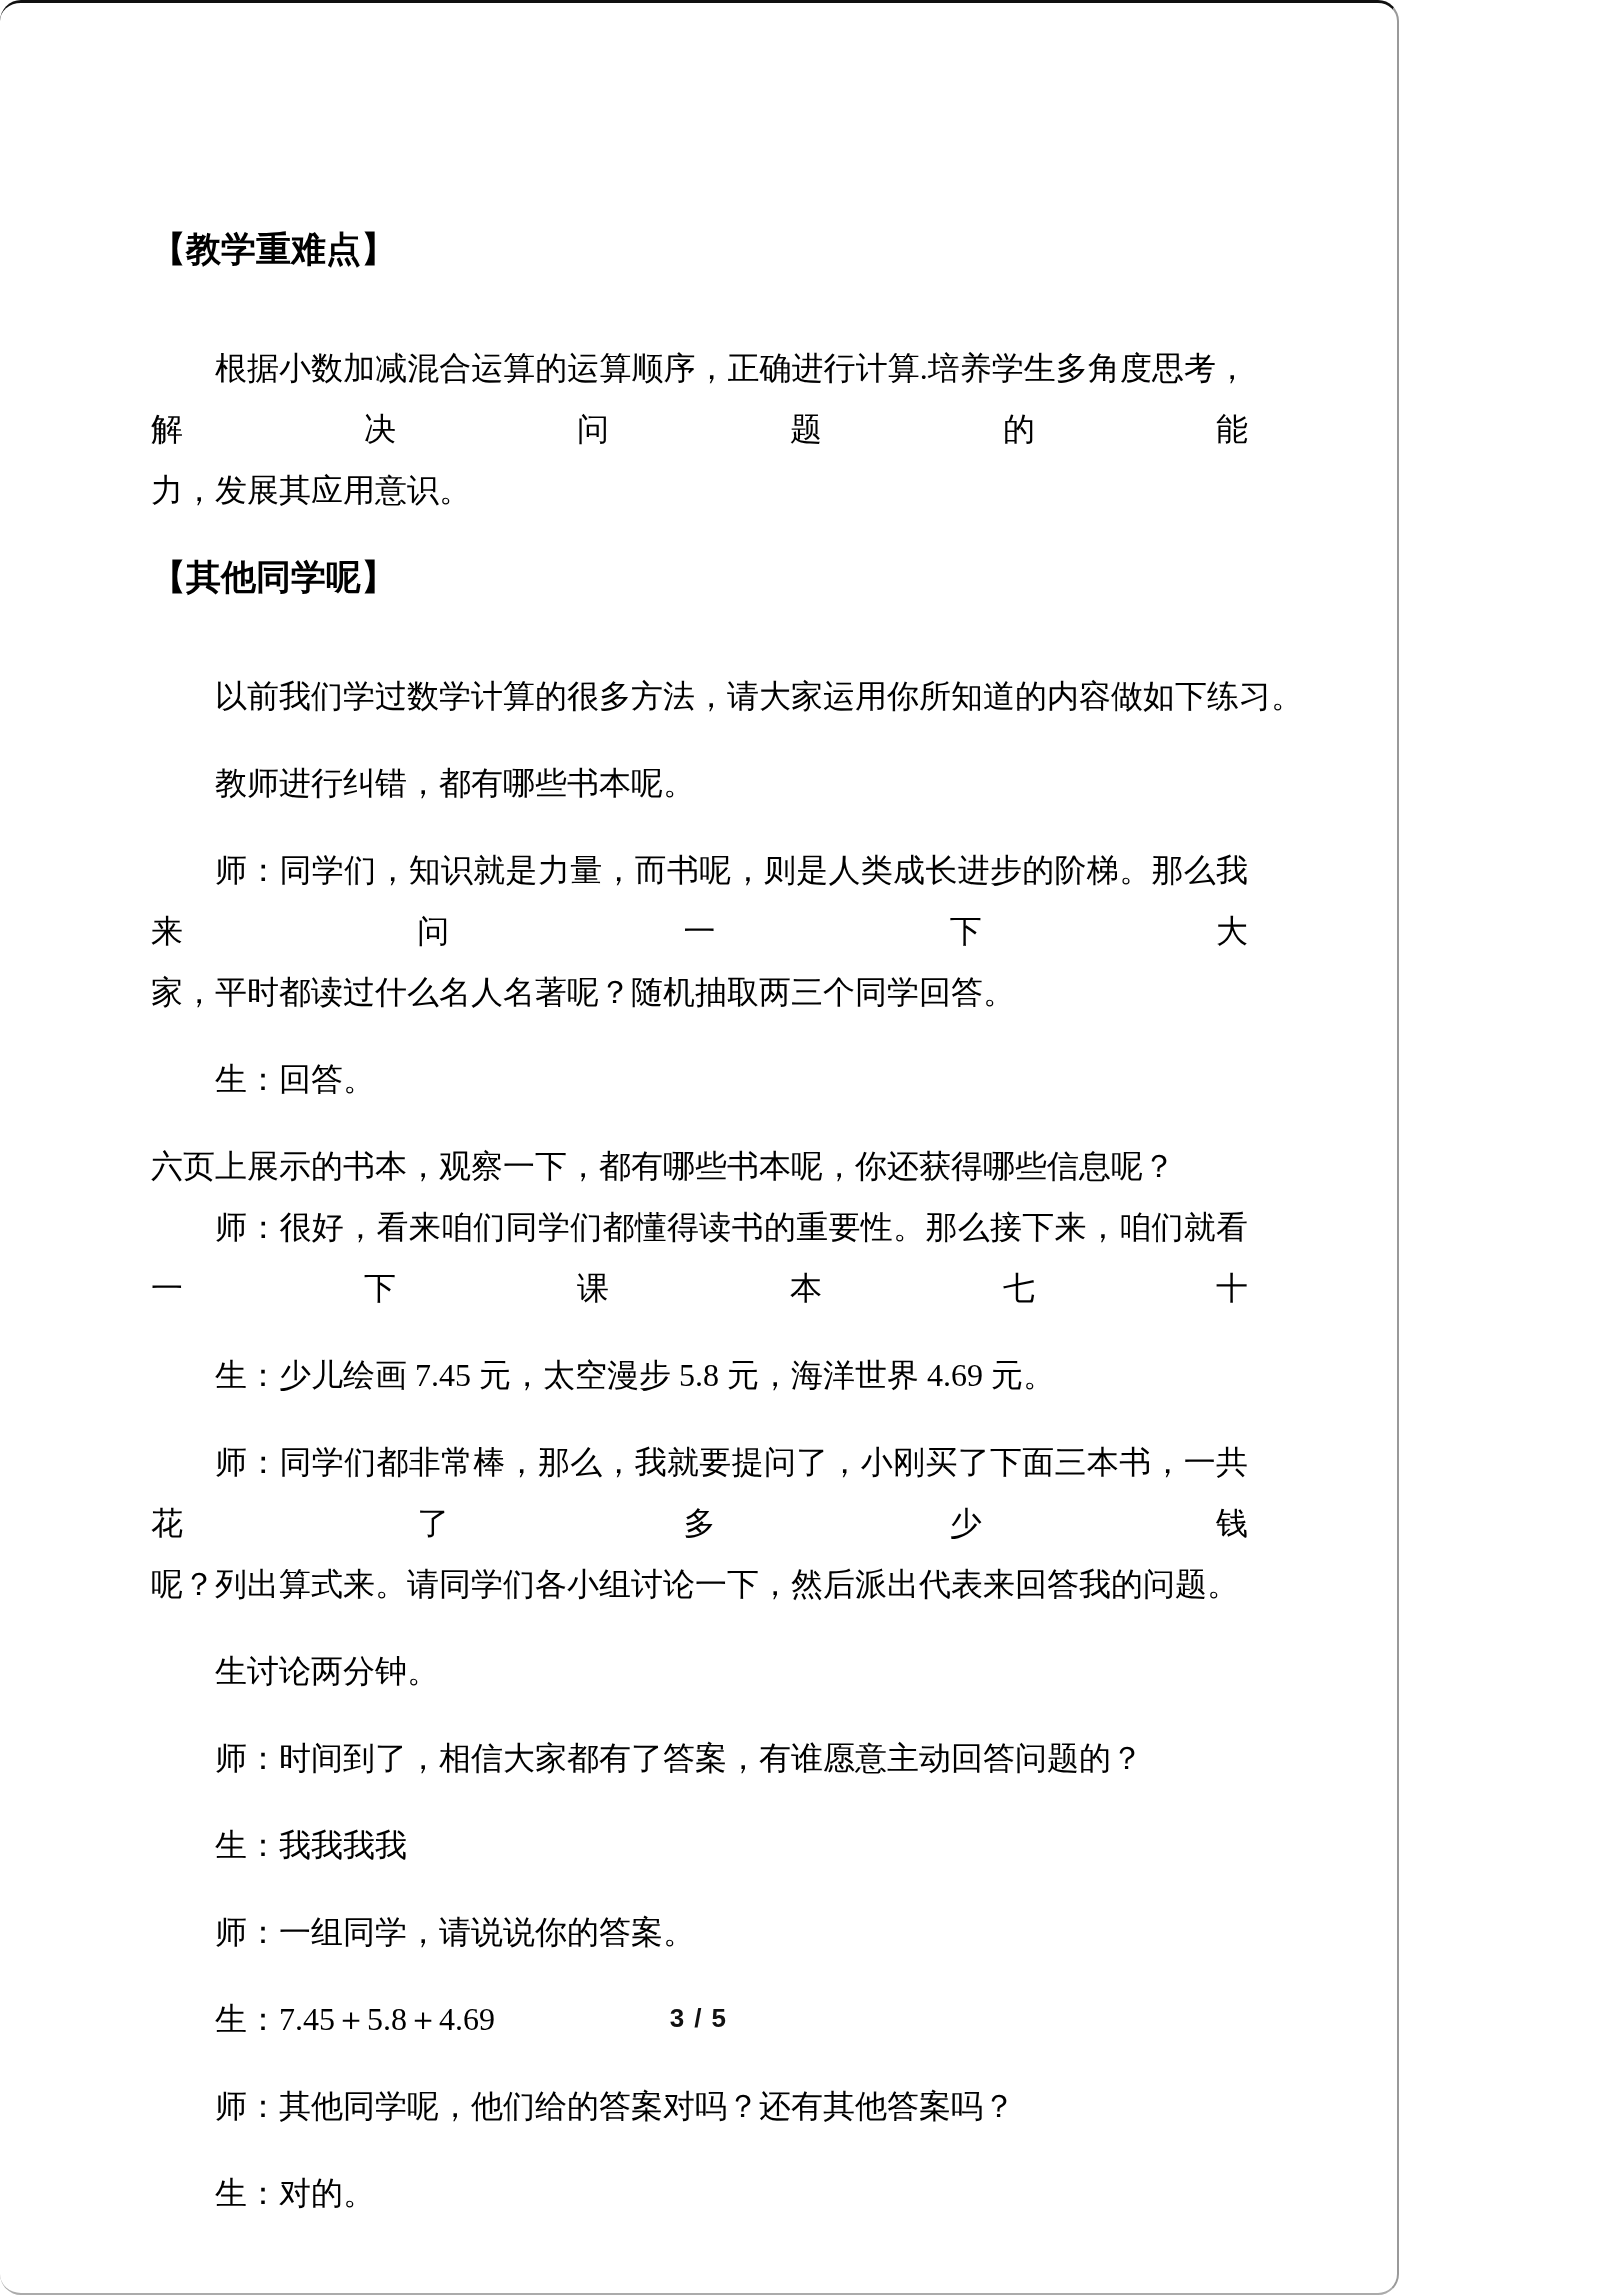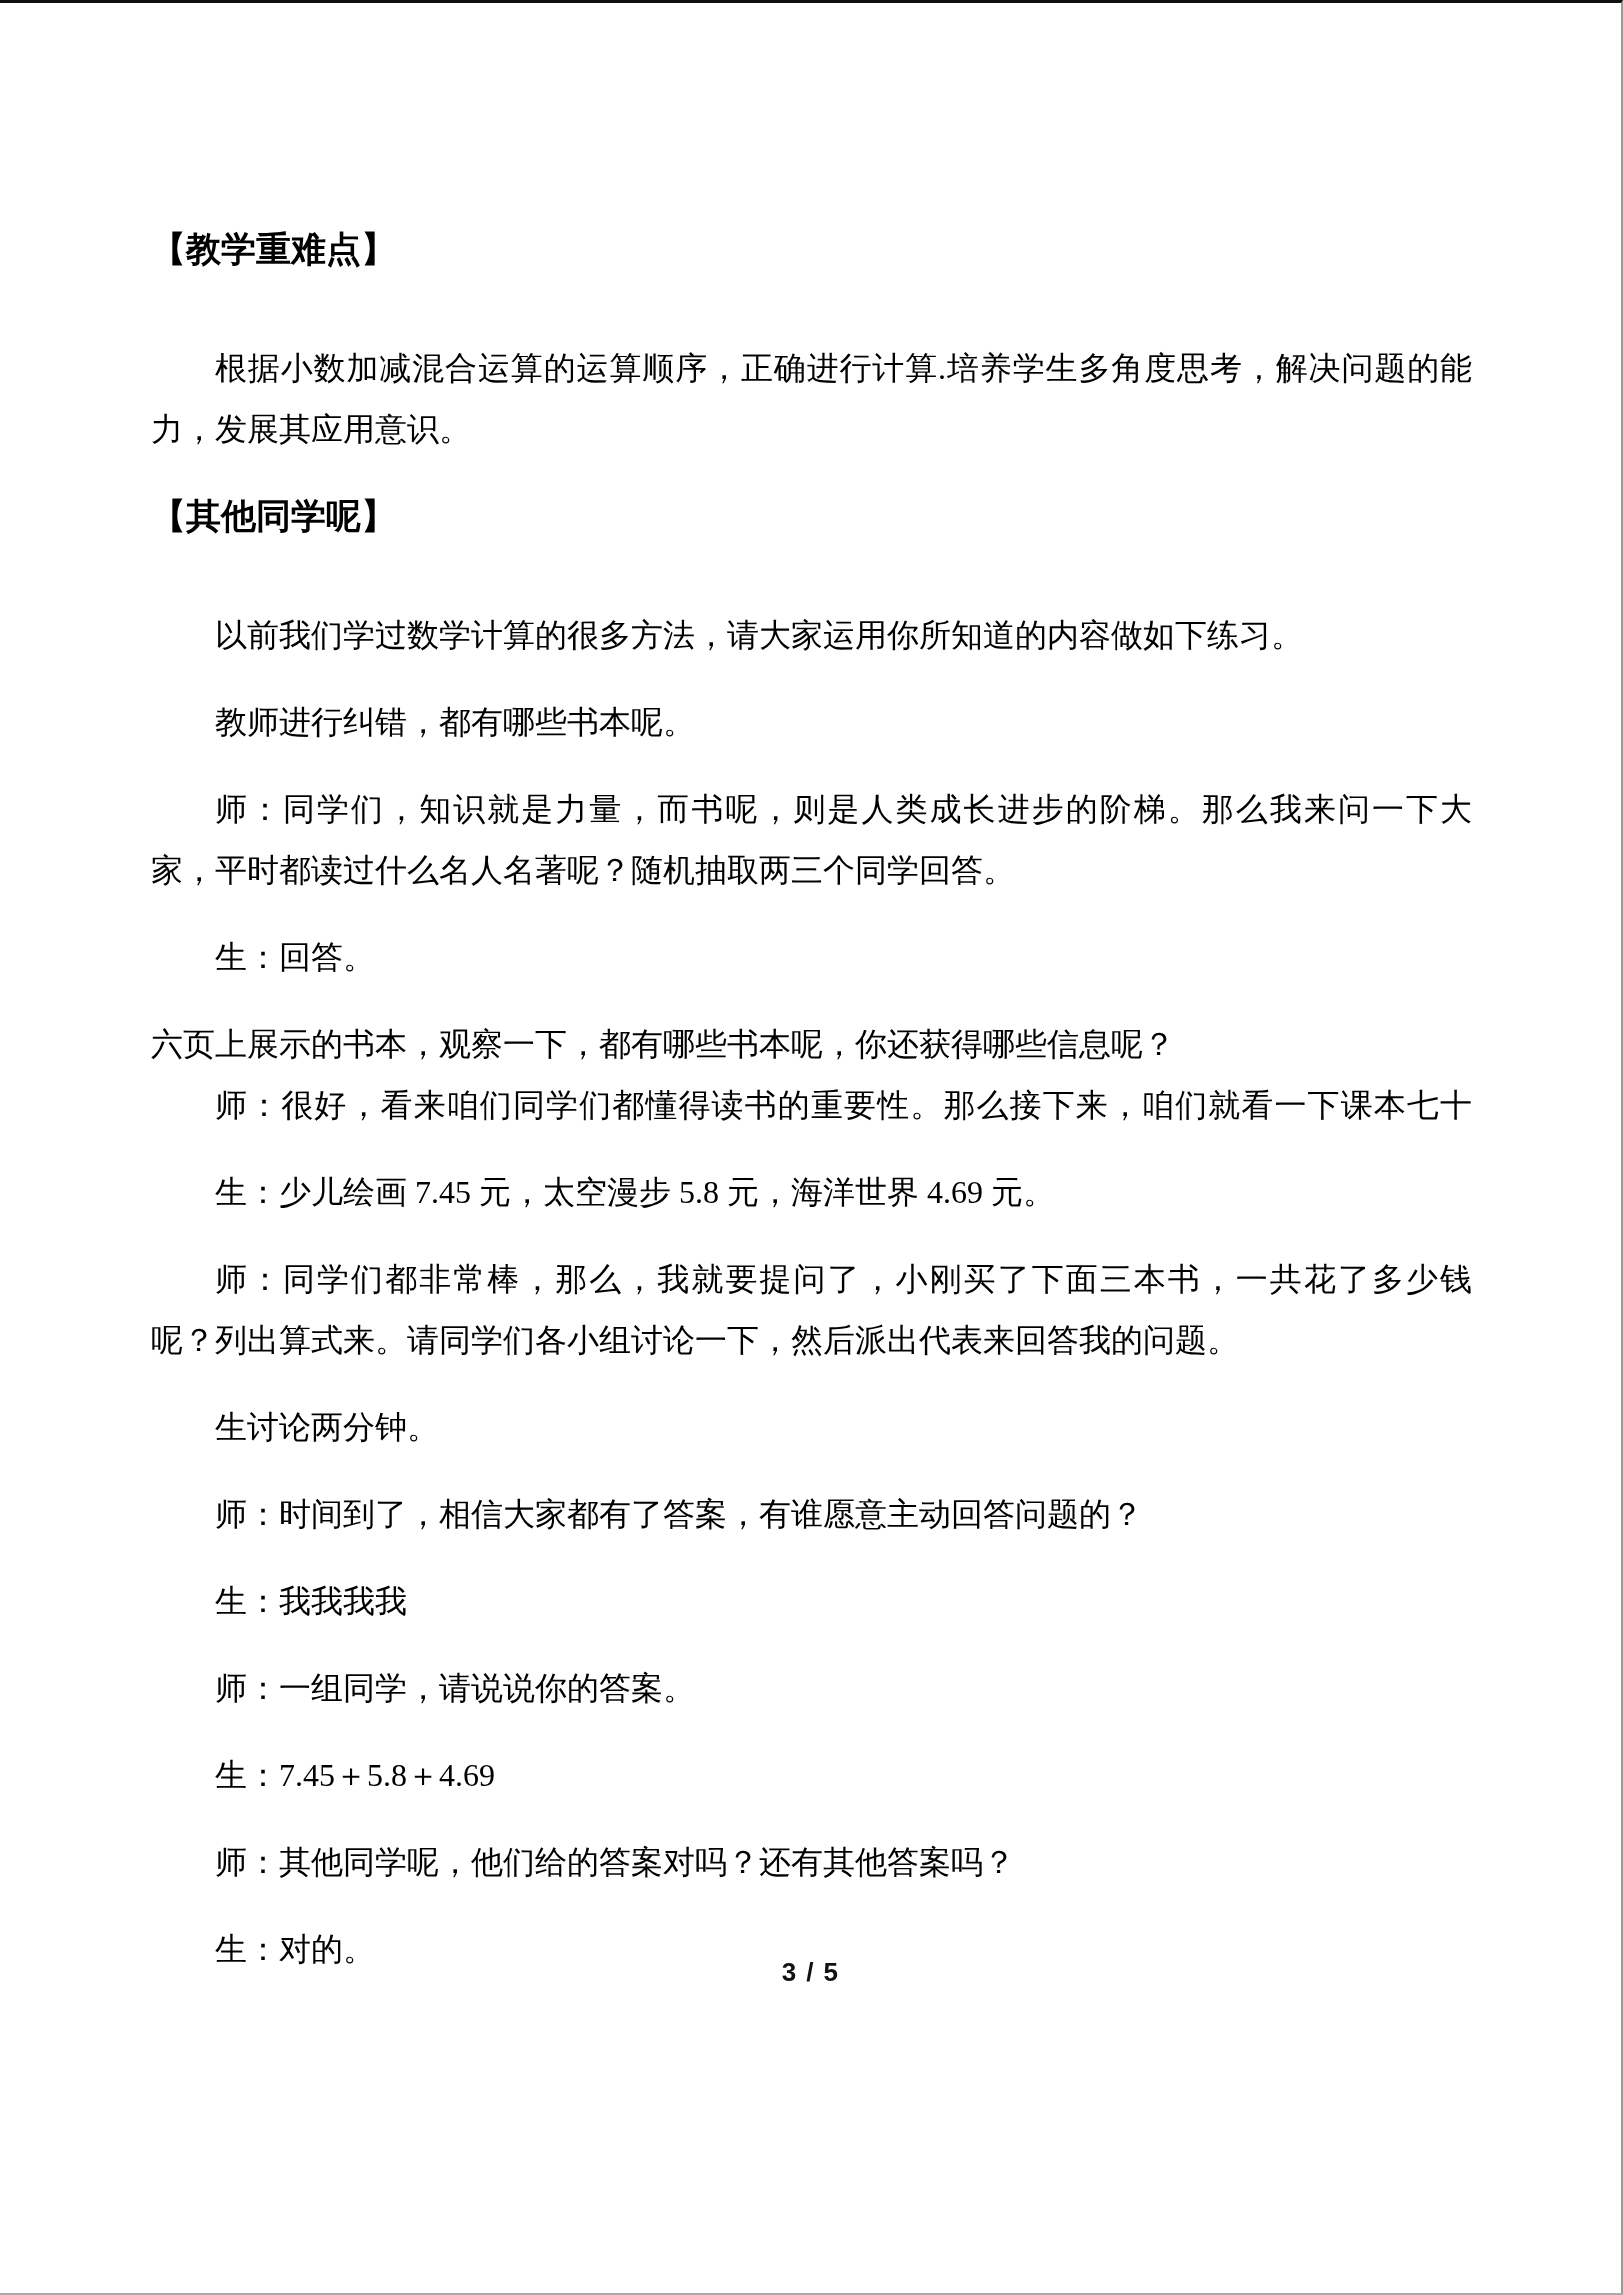--- a/index.html
+++ b/index.html
@@ -2,31 +2,32 @@
 <html style="font-size:11px"><head>
 <meta charset="utf-8">
 <style>
   html, body {
     margin: 0;
     padding: 0;
     background: #ffffff;
   }
   .page {
     position: relative;
-    width: 1623px;
+    width: 1399px;
     height: 2295px;
     box-sizing: border-box;
     background: #ffffff;
     border-top: 3.4px solid #101010;
     border-right: 2px solid #9a9a9a;
     border-bottom: 2px solid #ababab;
     padding: 216px 149px 0 151px;
     font-family: "Liberation Serif", "DejaVu Serif", serif;
     color: #000000;
     overflow: hidden;
+    border-radius: 21px;
   }
   .para.body {
     font-size: 32px;
     margin: 0 0 26px 0;
   }
   .para.heading {
     font-size: 35px;
     font-weight: bold;
     line-height: 48px;
     margin: 6.8px 0 58px 0;
@@ -44,21 +45,21 @@
     white-space: normal;
     text-align: justify;
     text-align-last: justify;
   }
   
   .line.first {
     text-indent: 64px;
   }
   .footer {
     position: absolute;
-    top: 1954px;
+    top: 2000px;
     left: 0;
     width: 100%;
     text-align: center;
     font-family: "Liberation Sans", "DejaVu Sans", sans-serif;
     font-weight: bold;
     font-size: 26px;
     letter-spacing: 1.4px;
     color: #111111;
   }
 </style>

